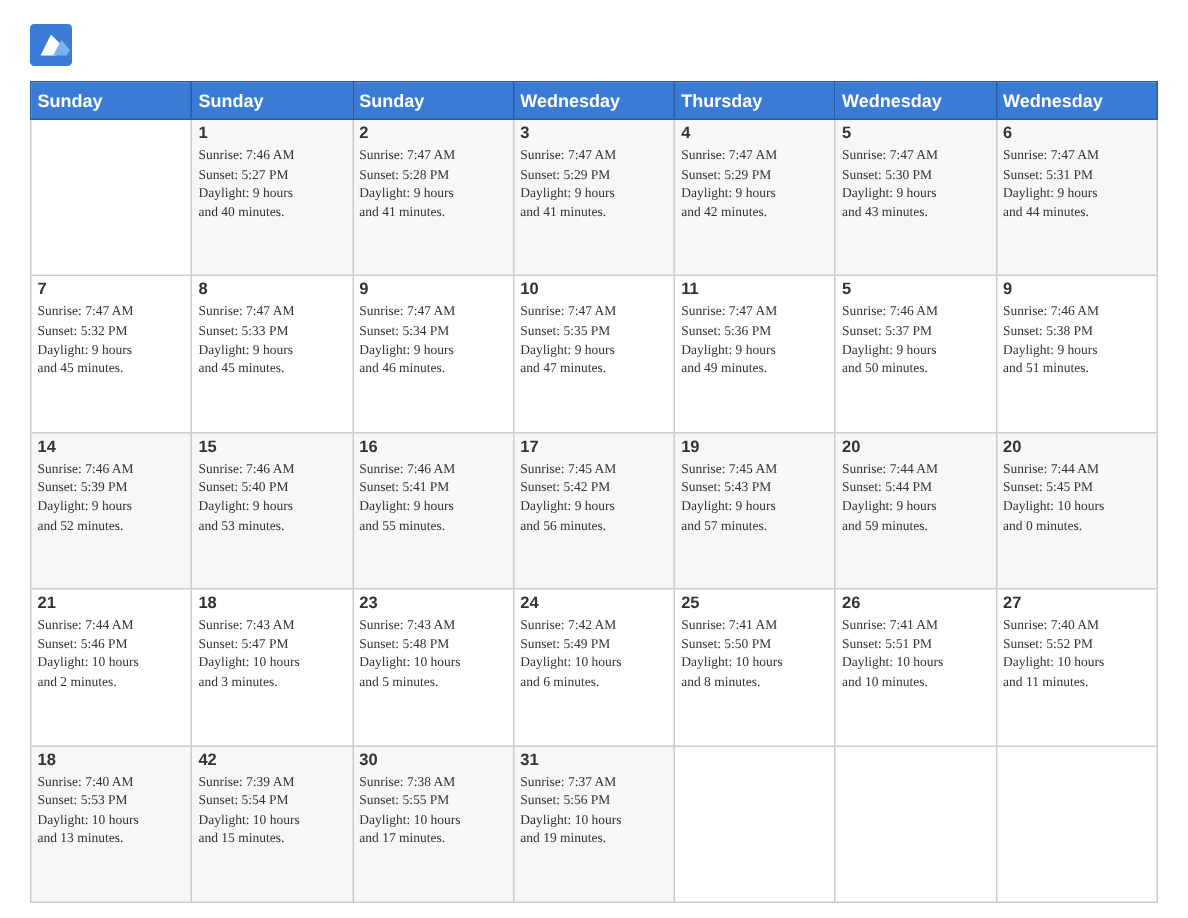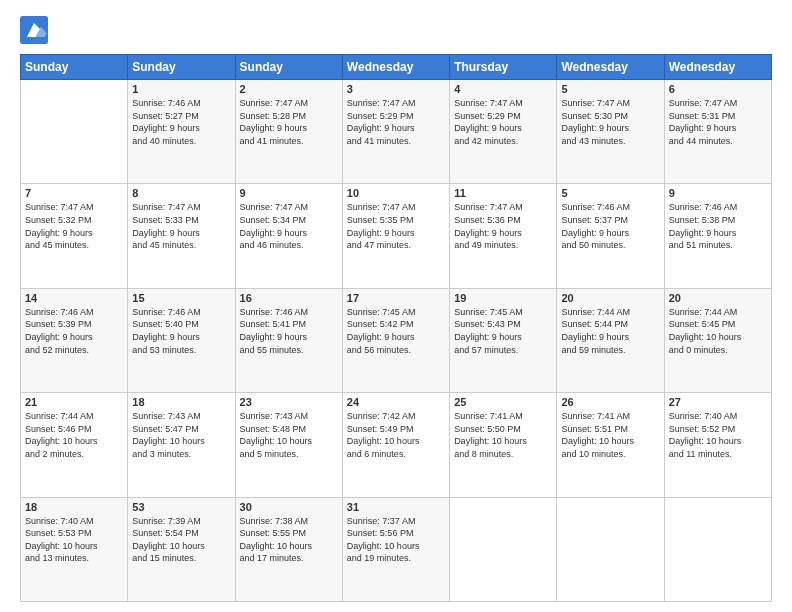--- a/index.html
+++ b/index.html
@@ -89,20 +89,21 @@
     .day-number {
       font-size: 11px;
       font-weight: bold;
       color: #333;
       margin-bottom: 2px;
     }
     .day-detail {
       font-size: 9px;
       color: #333;
       line-height: 1.4;
+      font-family: Liberation Serif, serif;
     }
     .empty-cell {
       background: #fff !important;
     }
   </style>
 </head>
 <body>
 
 <div class="page">
   <div class="header">
@@ -252,21 +253,21 @@
             <div class="day-number">27</div>
           <div class="day-detail">Sunrise: 7:40 AM<br>Sunset: 5:52 PM<br>Daylight: 10 hours<br>and 11 minutes.</div>
           </td>
         </tr>
         <tr>
           <td>
             <div class="day-number">18</div>
           <div class="day-detail">Sunrise: 7:40 AM<br>Sunset: 5:53 PM<br>Daylight: 10 hours<br>and 13 minutes.</div>
           </td>
           <td>
-            <div class="day-number">53</div>
+            <div class="day-number">42</div>
           <div class="day-detail">Sunrise: 7:39 AM<br>Sunset: 5:54 PM<br>Daylight: 10 hours<br>and 15 minutes.</div>
           </td>
           <td>
             <div class="day-number">30</div>
           <div class="day-detail">Sunrise: 7:38 AM<br>Sunset: 5:55 PM<br>Daylight: 10 hours<br>and 17 minutes.</div>
           </td>
           <td>
             <div class="day-number">31</div>
           <div class="day-detail">Sunrise: 7:37 AM<br>Sunset: 5:56 PM<br>Daylight: 10 hours<br>and 19 minutes.</div>
           </td>

